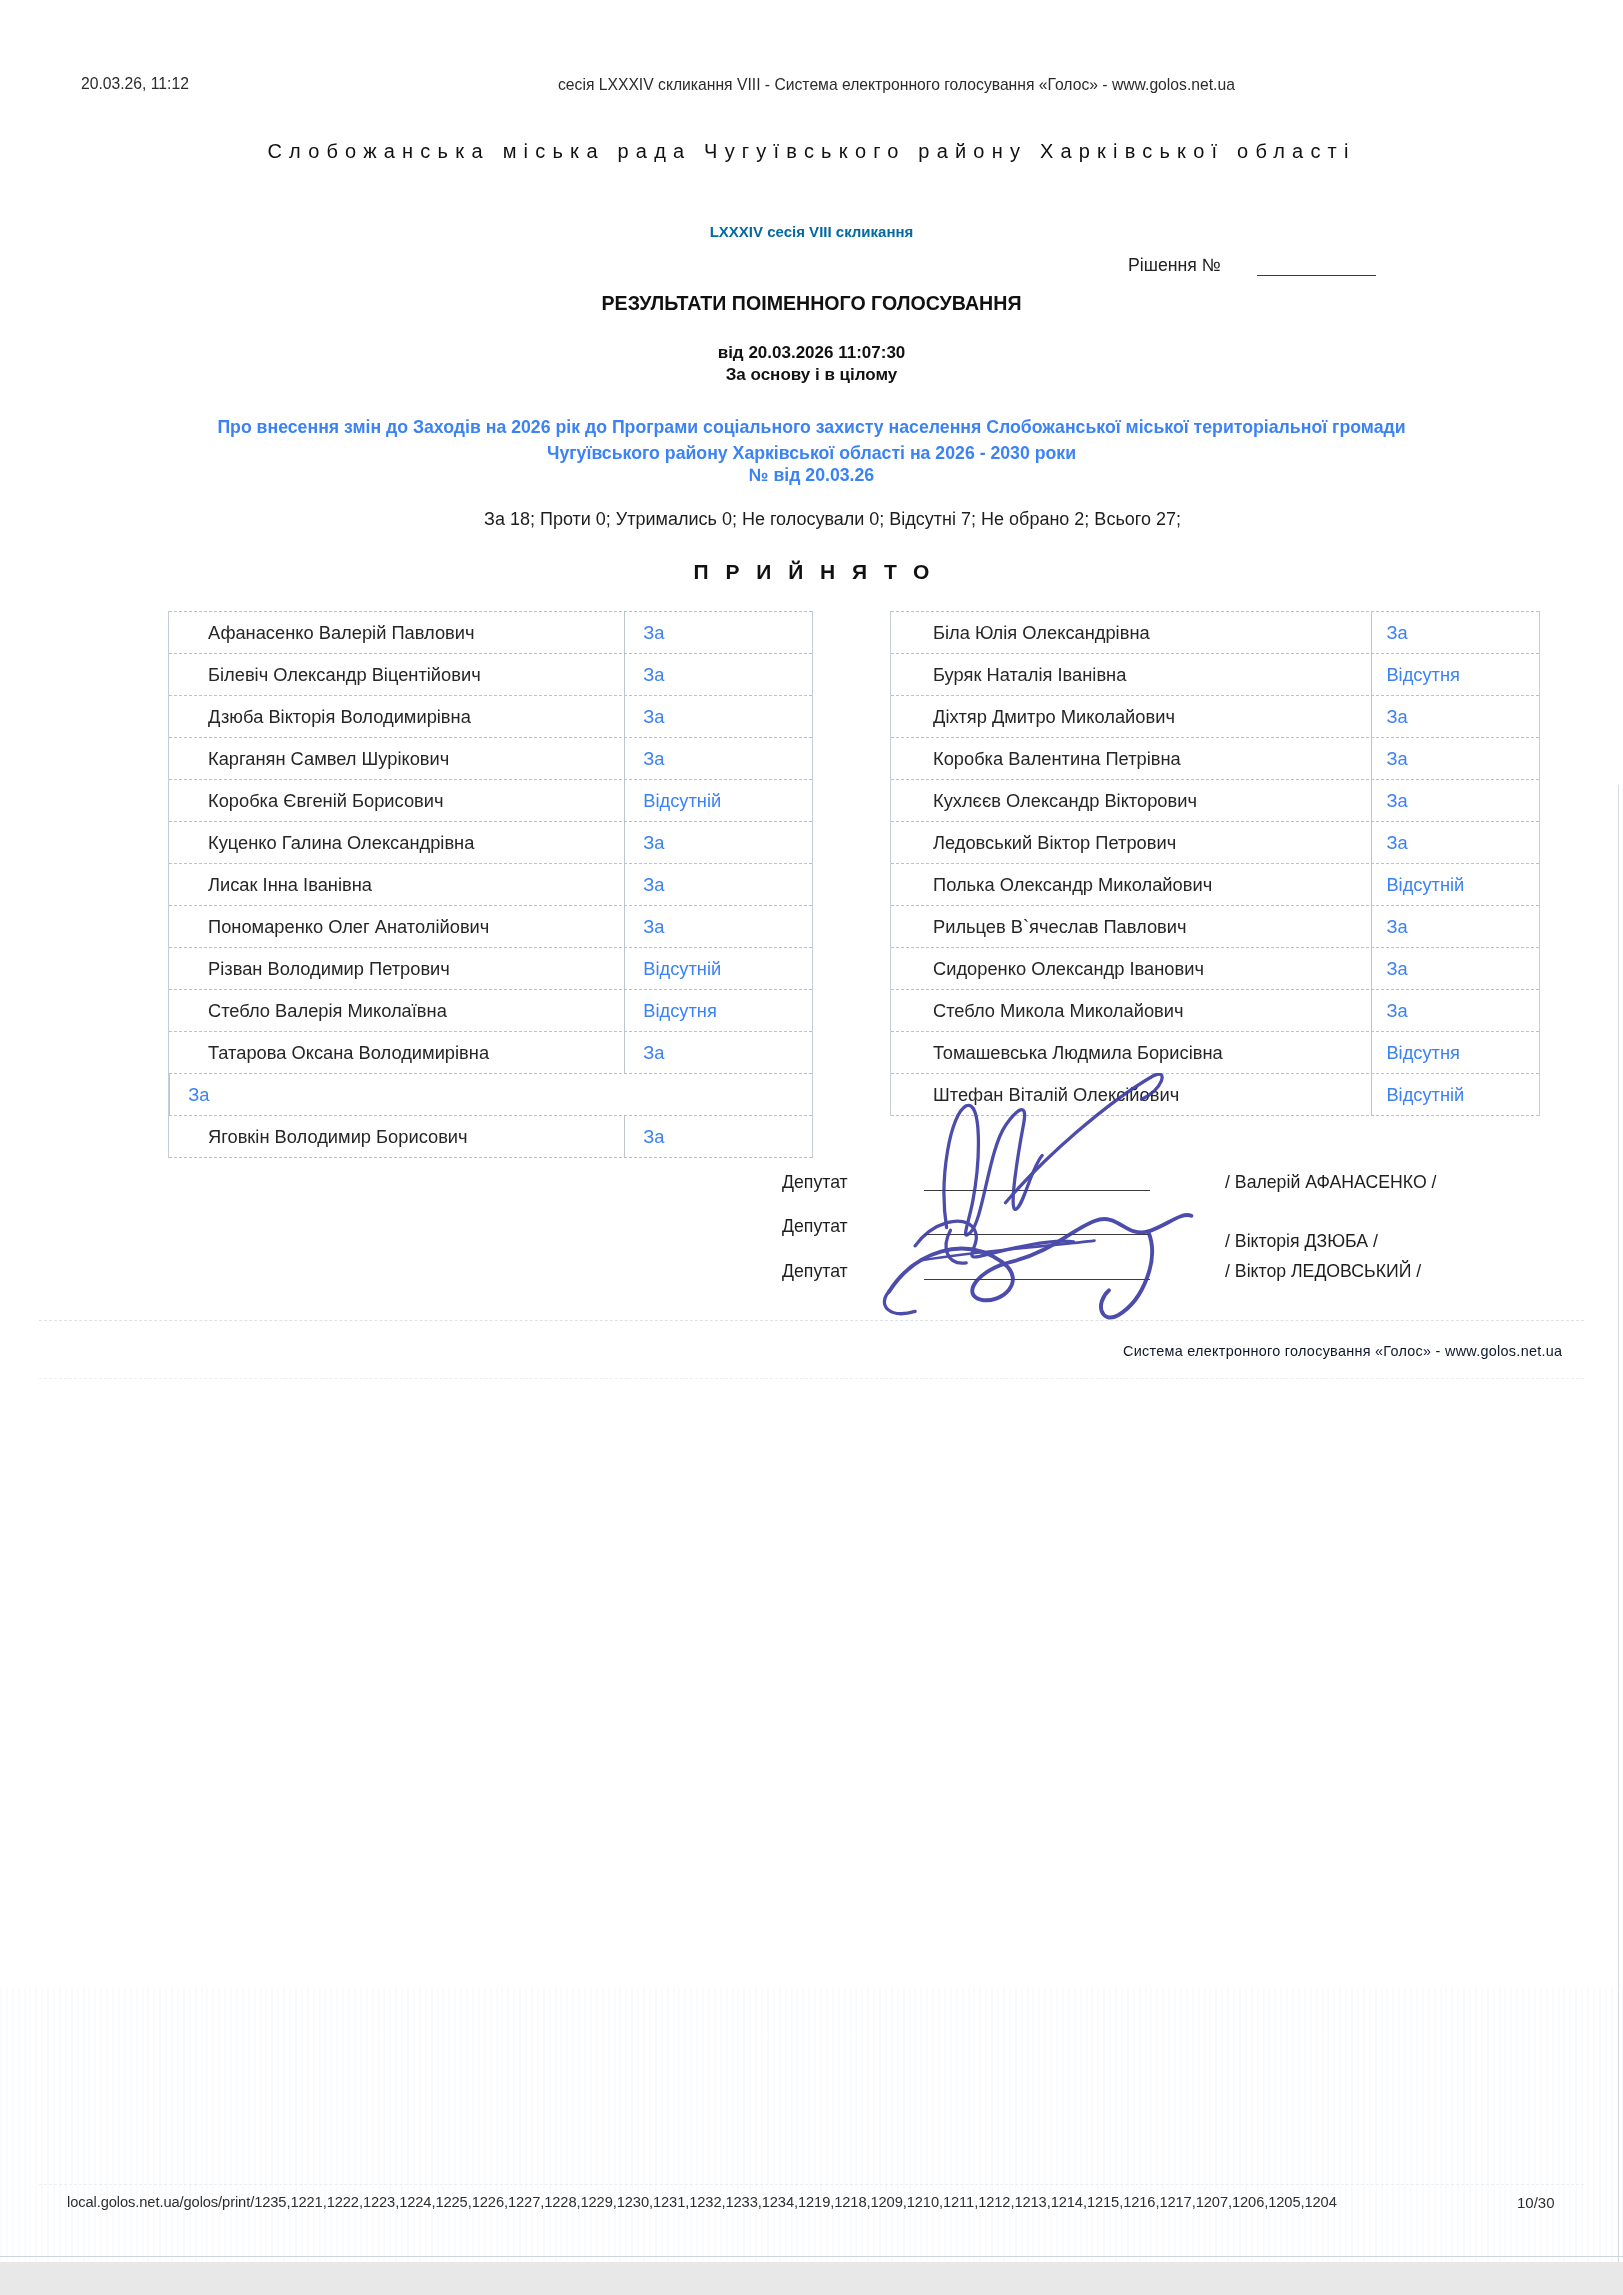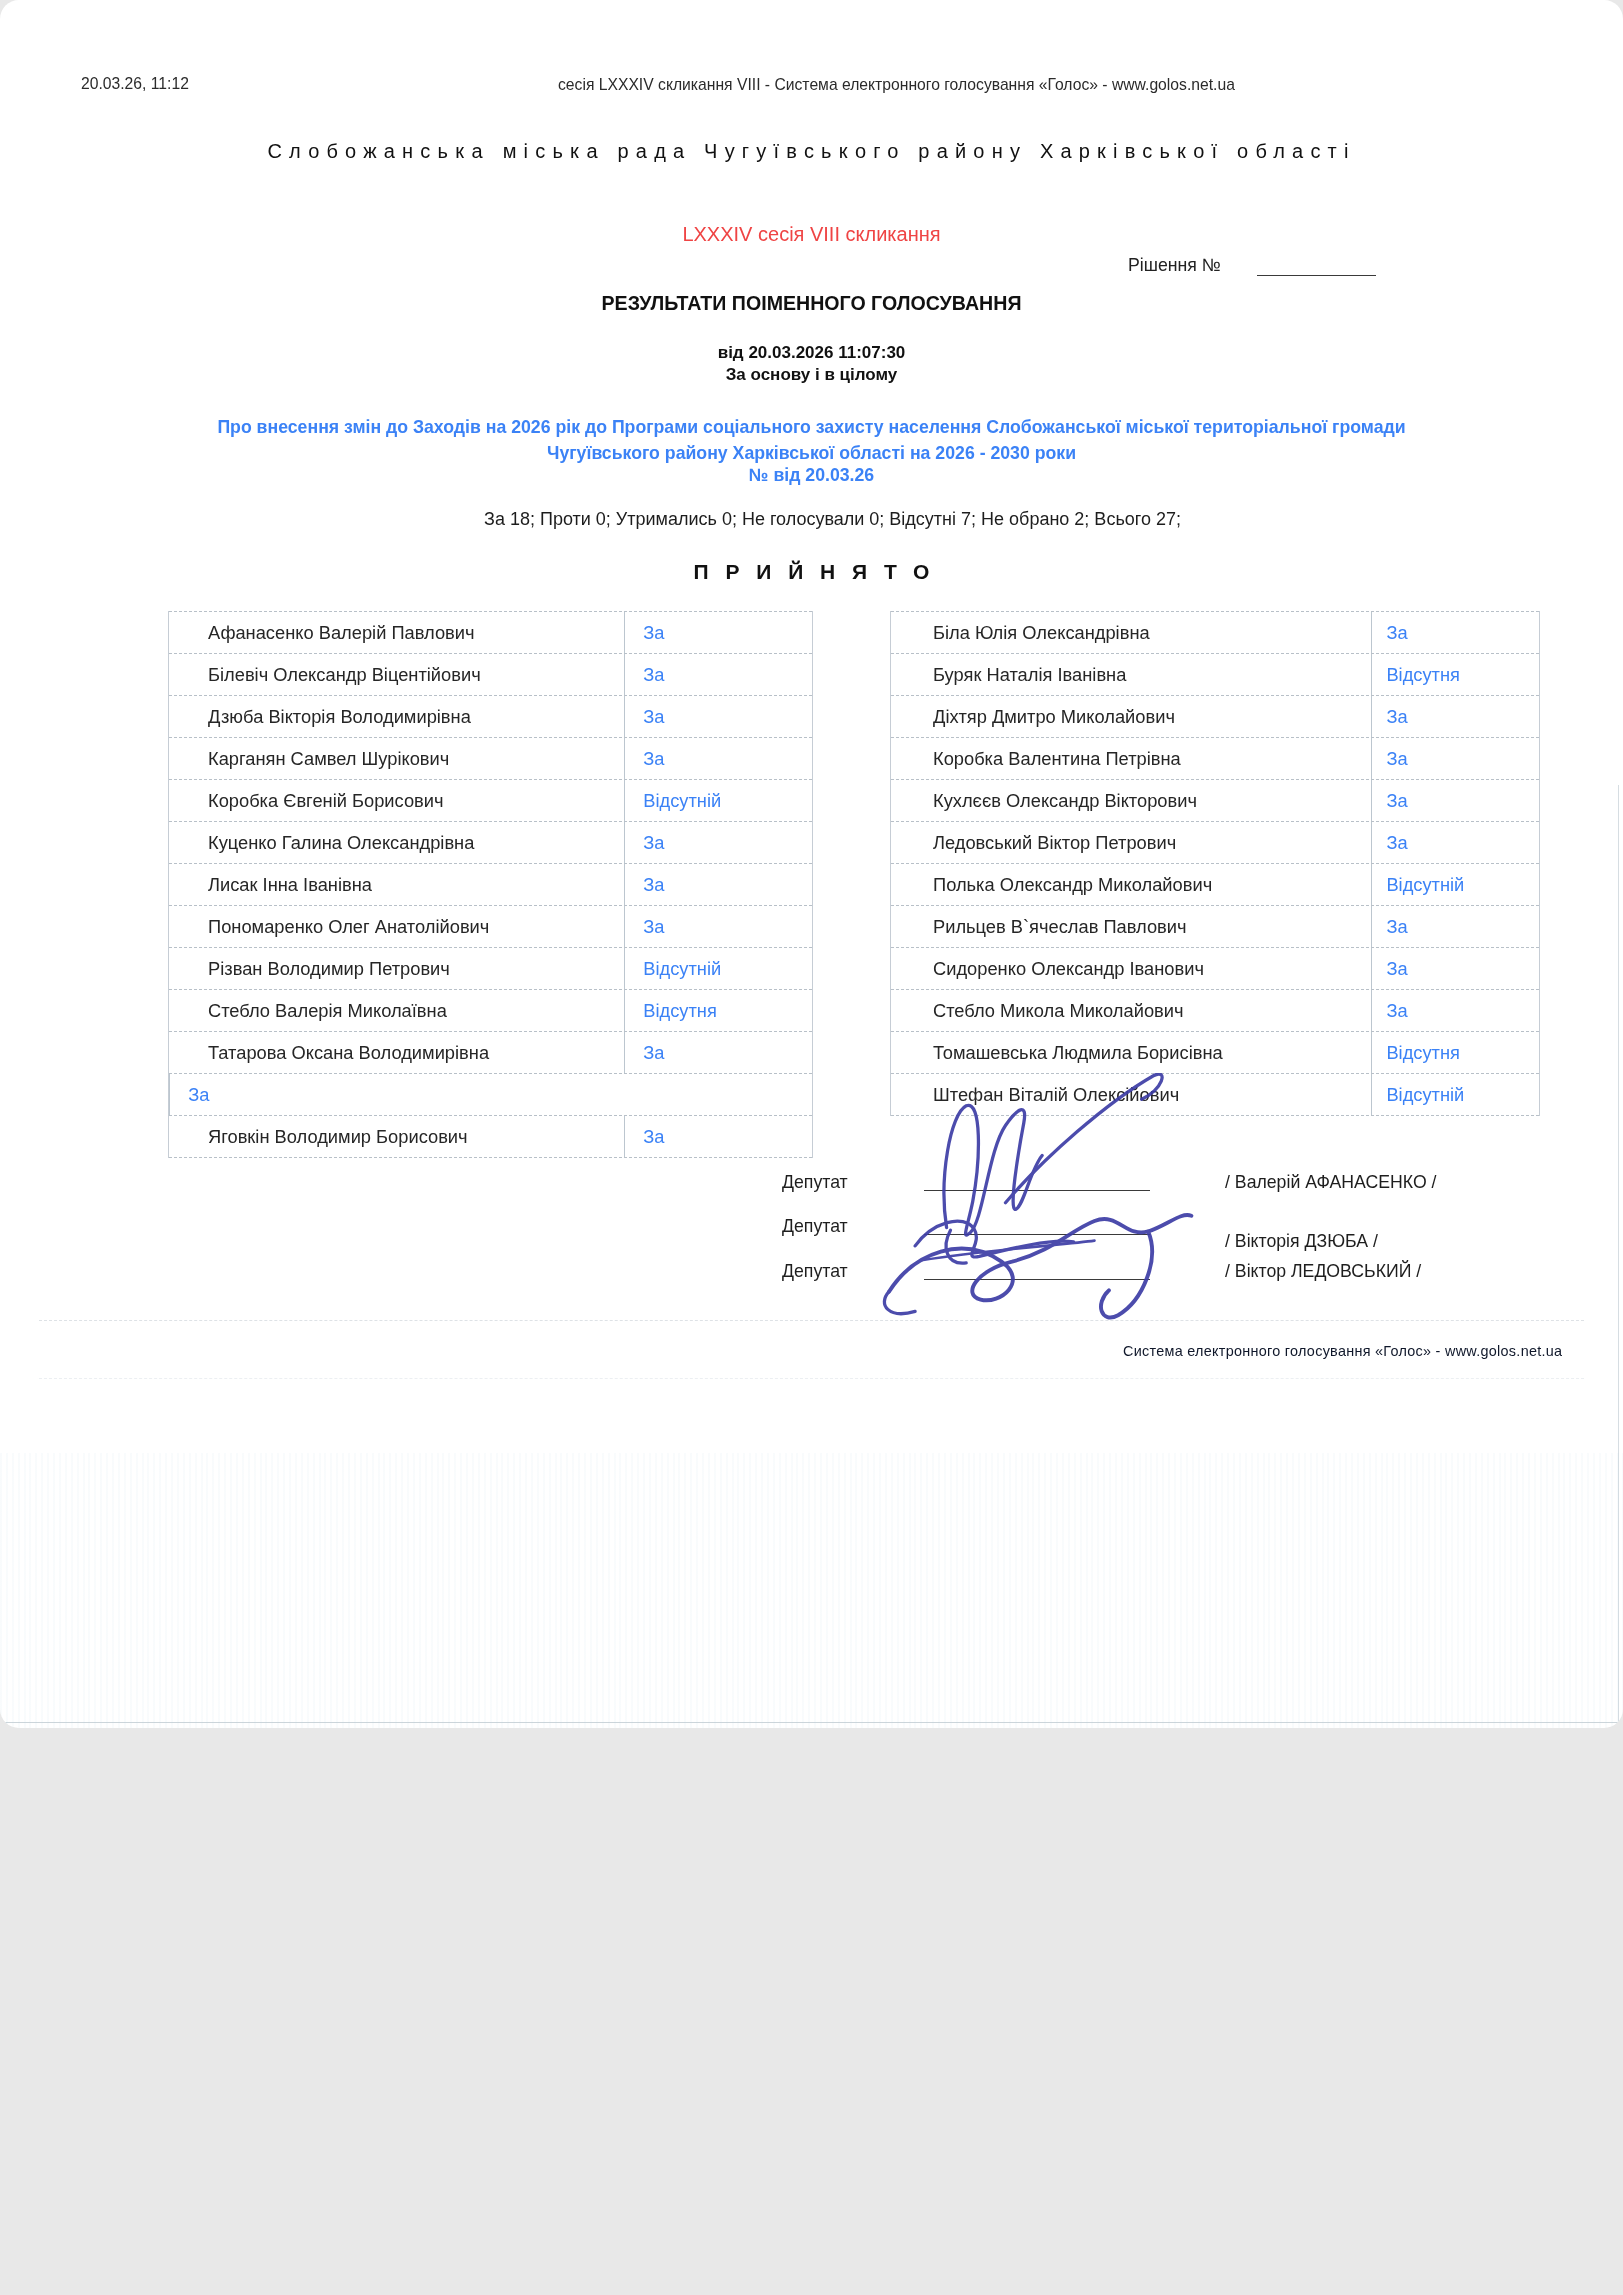--- a/index.html
+++ b/index.html
@@ -1,37 +1,36 @@
 <!DOCTYPE html>
 <html style="font-size:10.5px"><head>
 <meta charset="utf-8">
 <style>
   html,body{margin:0;padding:0;background:#e8e8e8;}
   .page{
     position:relative;
-    width:1623px;height:1728px;
+    width:1623px;height:2262px;
     margin:0 auto;
     background:#ffffff;
     font-family:"Liberation Sans", sans-serif;
     color:#222;
     overflow:hidden;
-    border-radius:19px;
   }
   
   .page::after{
     content:"";position:absolute;left:0;right:0;bottom:0;height:275px;
     background:repeating-linear-gradient(90deg, rgba(180,210,225,.08) 0 2px, rgba(255,255,255,0) 2px 5.9px);
     pointer-events:none;
   }
   .abs{position:absolute;}
   .center{left:0;right:0;text-align:center;}
 
   .hdr-small{font-size:15.7px;color:#2b2b2b;white-space:nowrap;}
   .council{font-size:20px;letter-spacing:.36em;color:#111;white-space:nowrap;}
-  .session{font-size:20px;font-weight:normal;color:#ef4444;}
+  .session{font-size:15px;font-weight:bold;color:#0369a1;}
   .decision{font-size:17.7px;color:#222;white-space:nowrap;}
   .blank-line{border-bottom:1.3px solid #3a3a3a;}
   .results-h{font-size:19.6px;font-weight:bold;color:#111;}
   .dateline{font-size:17px;font-weight:bold;color:#111;}
   .subject{font-size:17.7px;font-weight:bold;color:#3b82f6;line-height:26px;}
   .summary{font-size:18px;color:#1d1d1d;padding-left:42px;}
   .accepted{font-size:21px;font-weight:bold;letter-spacing:.8em;color:#111;text-indent:.8em;}
 
   .vtable{position:absolute;border-left:0.7px solid #c6cdd5;border-right:0.7px solid #c6cdd5;}
   .vrow{display:flex;height:41px;border-top:1.3px dashed rgba(125,140,155,.55);}

